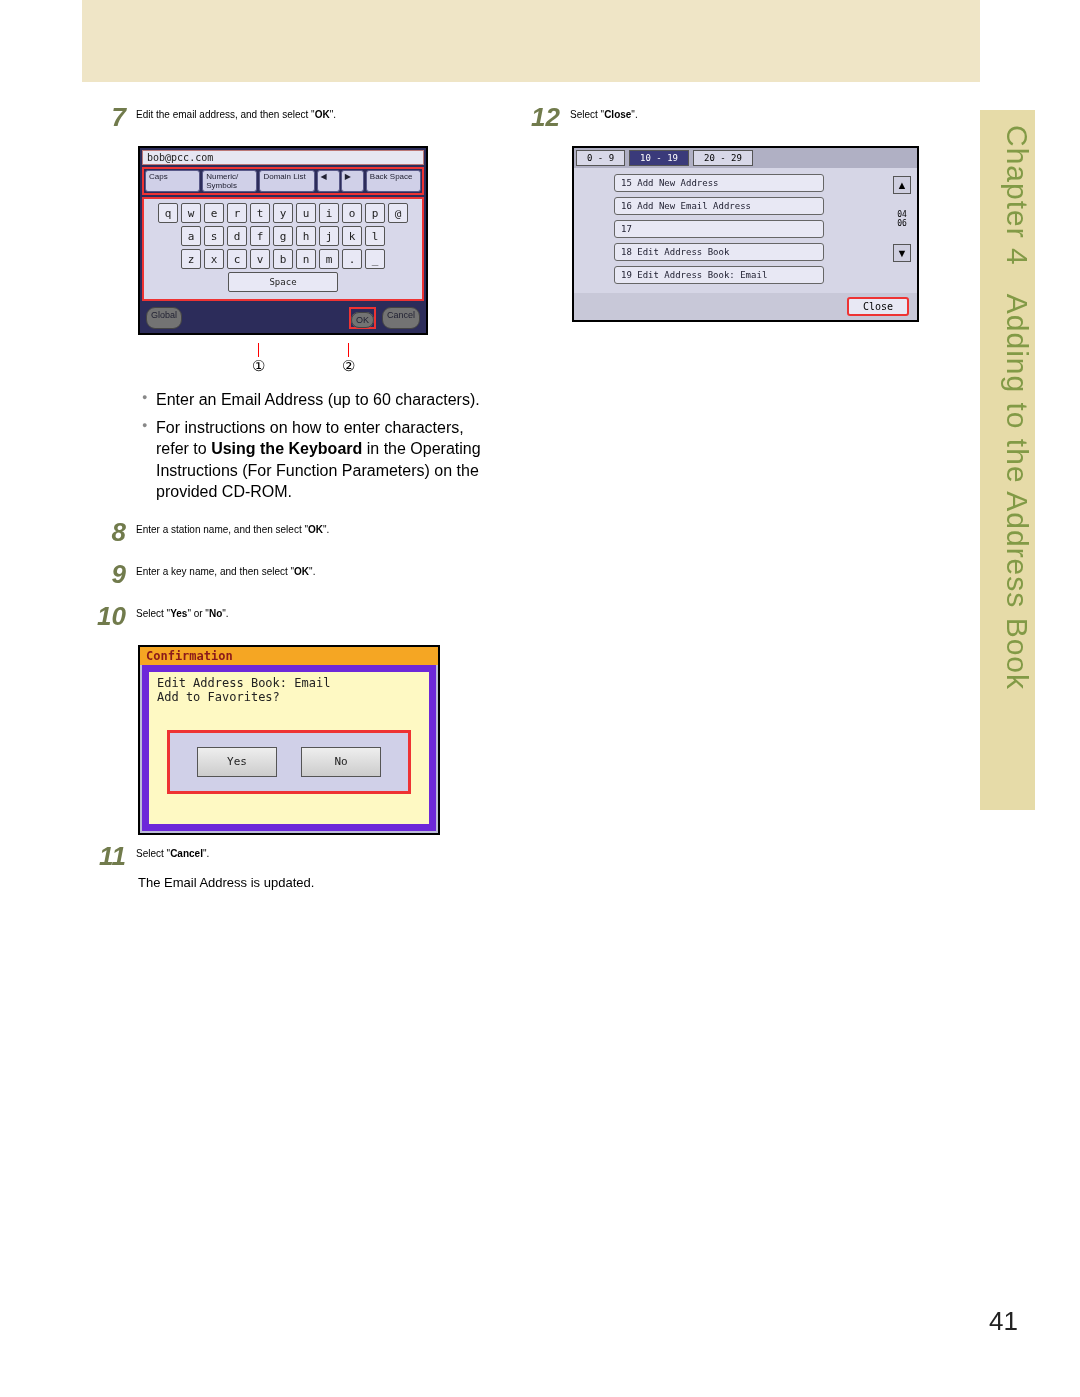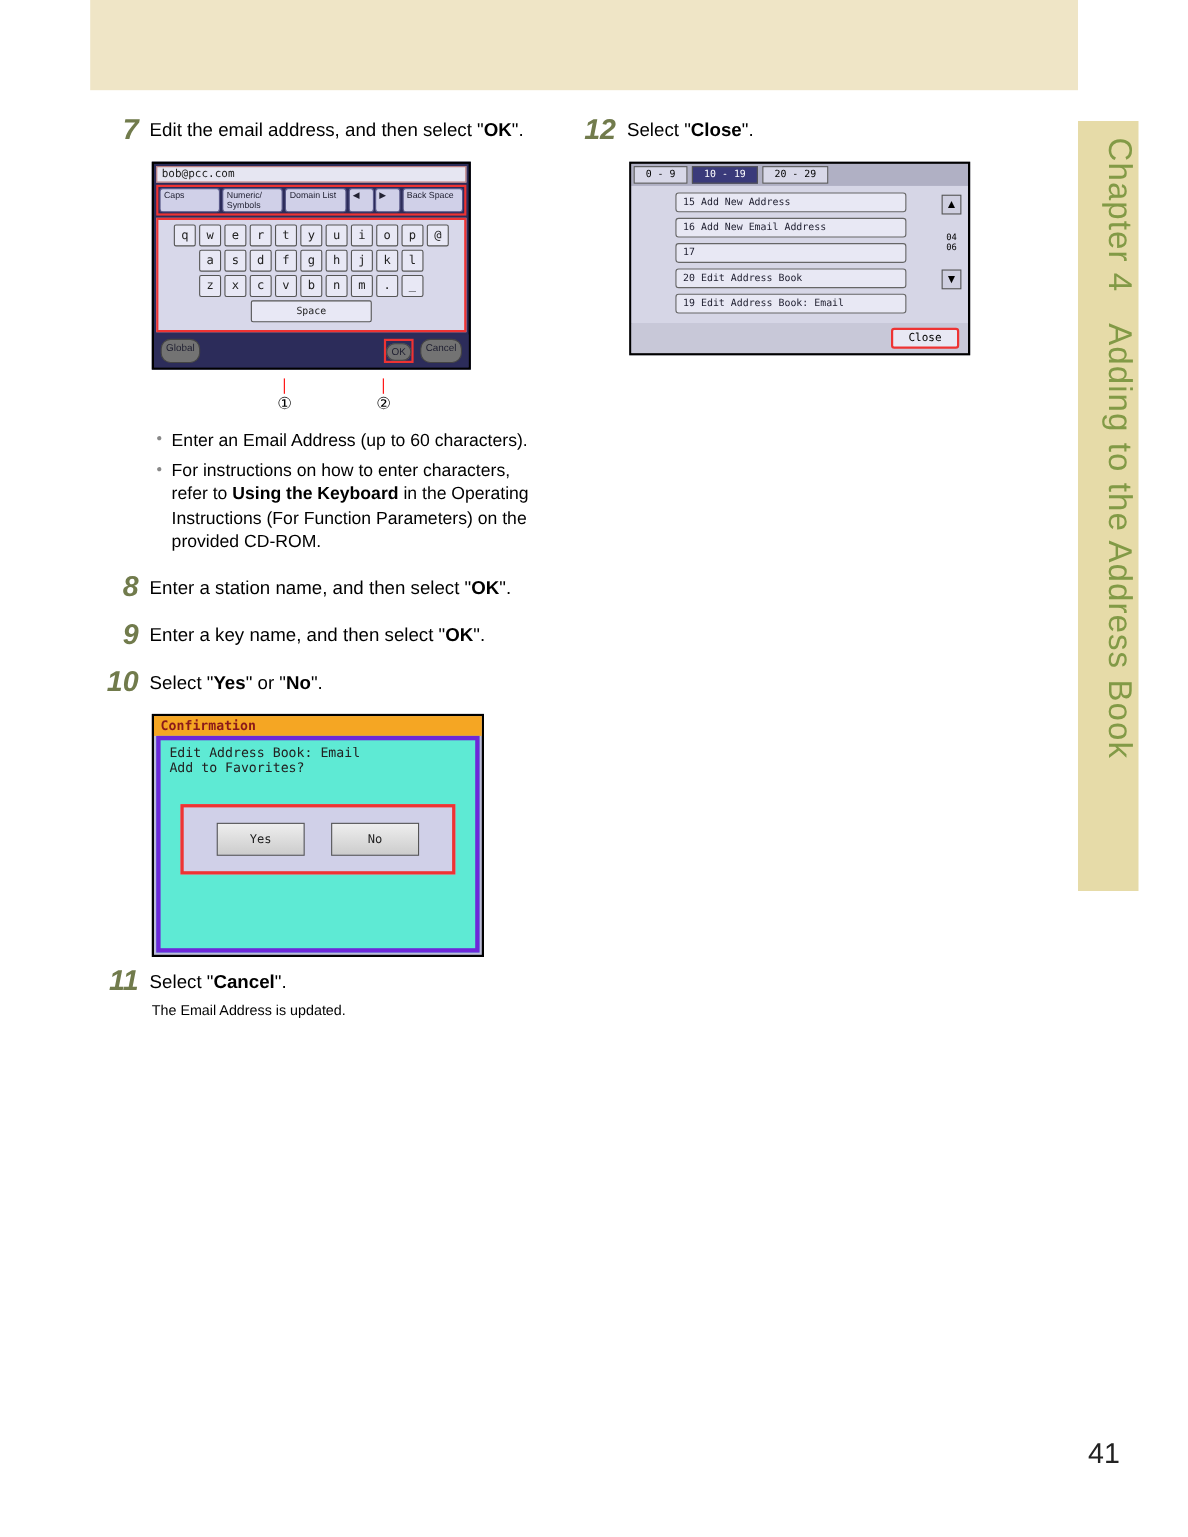--- a/index.html
+++ b/index.html
@@ -53,21 +53,21 @@
   .num {
     color: #717b4c;
     font-size: 26px;
     font-weight: bold;
     font-style: italic;
     width: 44px;
     text-align: right;
     line-height: 1;
     flex-shrink: 0;
   }
-  .txt { font-size: 17px; line-height: 1.35; padding-top: 4px; flex: 1; }
+  .txt { font-size: 10px; line-height: 1.35; padding-top: 4px; flex: 1; }
   .bold { font-weight: bold; }
   .subnote { font-size: 13px; margin: 6px 0 0 56px; }
   .bullets { margin: 10px 0 16px 60px; }
   .bullets li {
     list-style: none;
     font-size: 16px;
     line-height: 1.35;
     position: relative;
     padding-left: 14px;
     margin-bottom: 6px;
@@ -185,24 +185,24 @@
   }
   .conf-title {
     background: #f5a623;
     color: #8a1a1a;
     font-family: monospace;
     font-size: 12px;
     font-weight: bold;
     padding: 2px 6px;
   }
   .conf-body {
-    background: #5eead4;
-    border: 4px solid #6d28d9;
+    background: #fef9c3;
+    border: 7px solid #6d28d9;
     margin: 0 2px 2px 2px;
-    padding: 4px 8px 57px 8px;
+    padding: 4px 8px 20px 8px;
     font-family: monospace;
     font-size: 12px;
     color: #222;
   }
   .conf-btns {
     margin: 26px 10px 10px 10px;
     border: 3px solid #e33;
     padding: 14px;
     display: flex;
     gap: 24px;
@@ -212,21 +212,21 @@
   .conf-btn {
     width: 80px; height: 30px;
     background: linear-gradient(#eee,#ccc);
     border: 1px solid #555;
     font-size: 11px;
     display:flex; align-items:center; justify-content:center;
   }
 
   
   .menu-shot {
-    width: 310px;
+    width: 347px;
     border: 2px solid #000;
     background: #b0b0c4;
   }
   .menu-tabs { display:flex; background:#b0b0c4; }
   .menu-tab {
     border:1px solid #555;
     background:#d8d8e8;
     font-size:9px;
     padding:2px 10px;
     margin:2px;
@@ -450,21 +450,21 @@
       <div class="menu-shot">
         <div class="menu-tabs">
           <div class="menu-tab">0 - 9</div>
           <div class="menu-tab active">10 - 19</div>
           <div class="menu-tab">20 - 29</div>
         </div>
         <div class="menu-list">
           <div class="menu-item">15  Add New Address</div>
           <div class="menu-item">16  Add New Email Address</div>
           <div class="menu-item">17</div>
-          <div class="menu-item">20  Edit Address Book</div>
+          <div class="menu-item">18  Edit Address Book</div>
           <div class="menu-item">19  Edit Address Book: Email</div>
           <div class="menu-scroll">
             <div class="sbtn">▲</div>
             <div class="cnt" style="white-space:pre">04
 06</div>
             <div class="sbtn">▼</div>
           </div>
         </div>
         <div class="menu-close">
           <div class="pill">Close</div>

